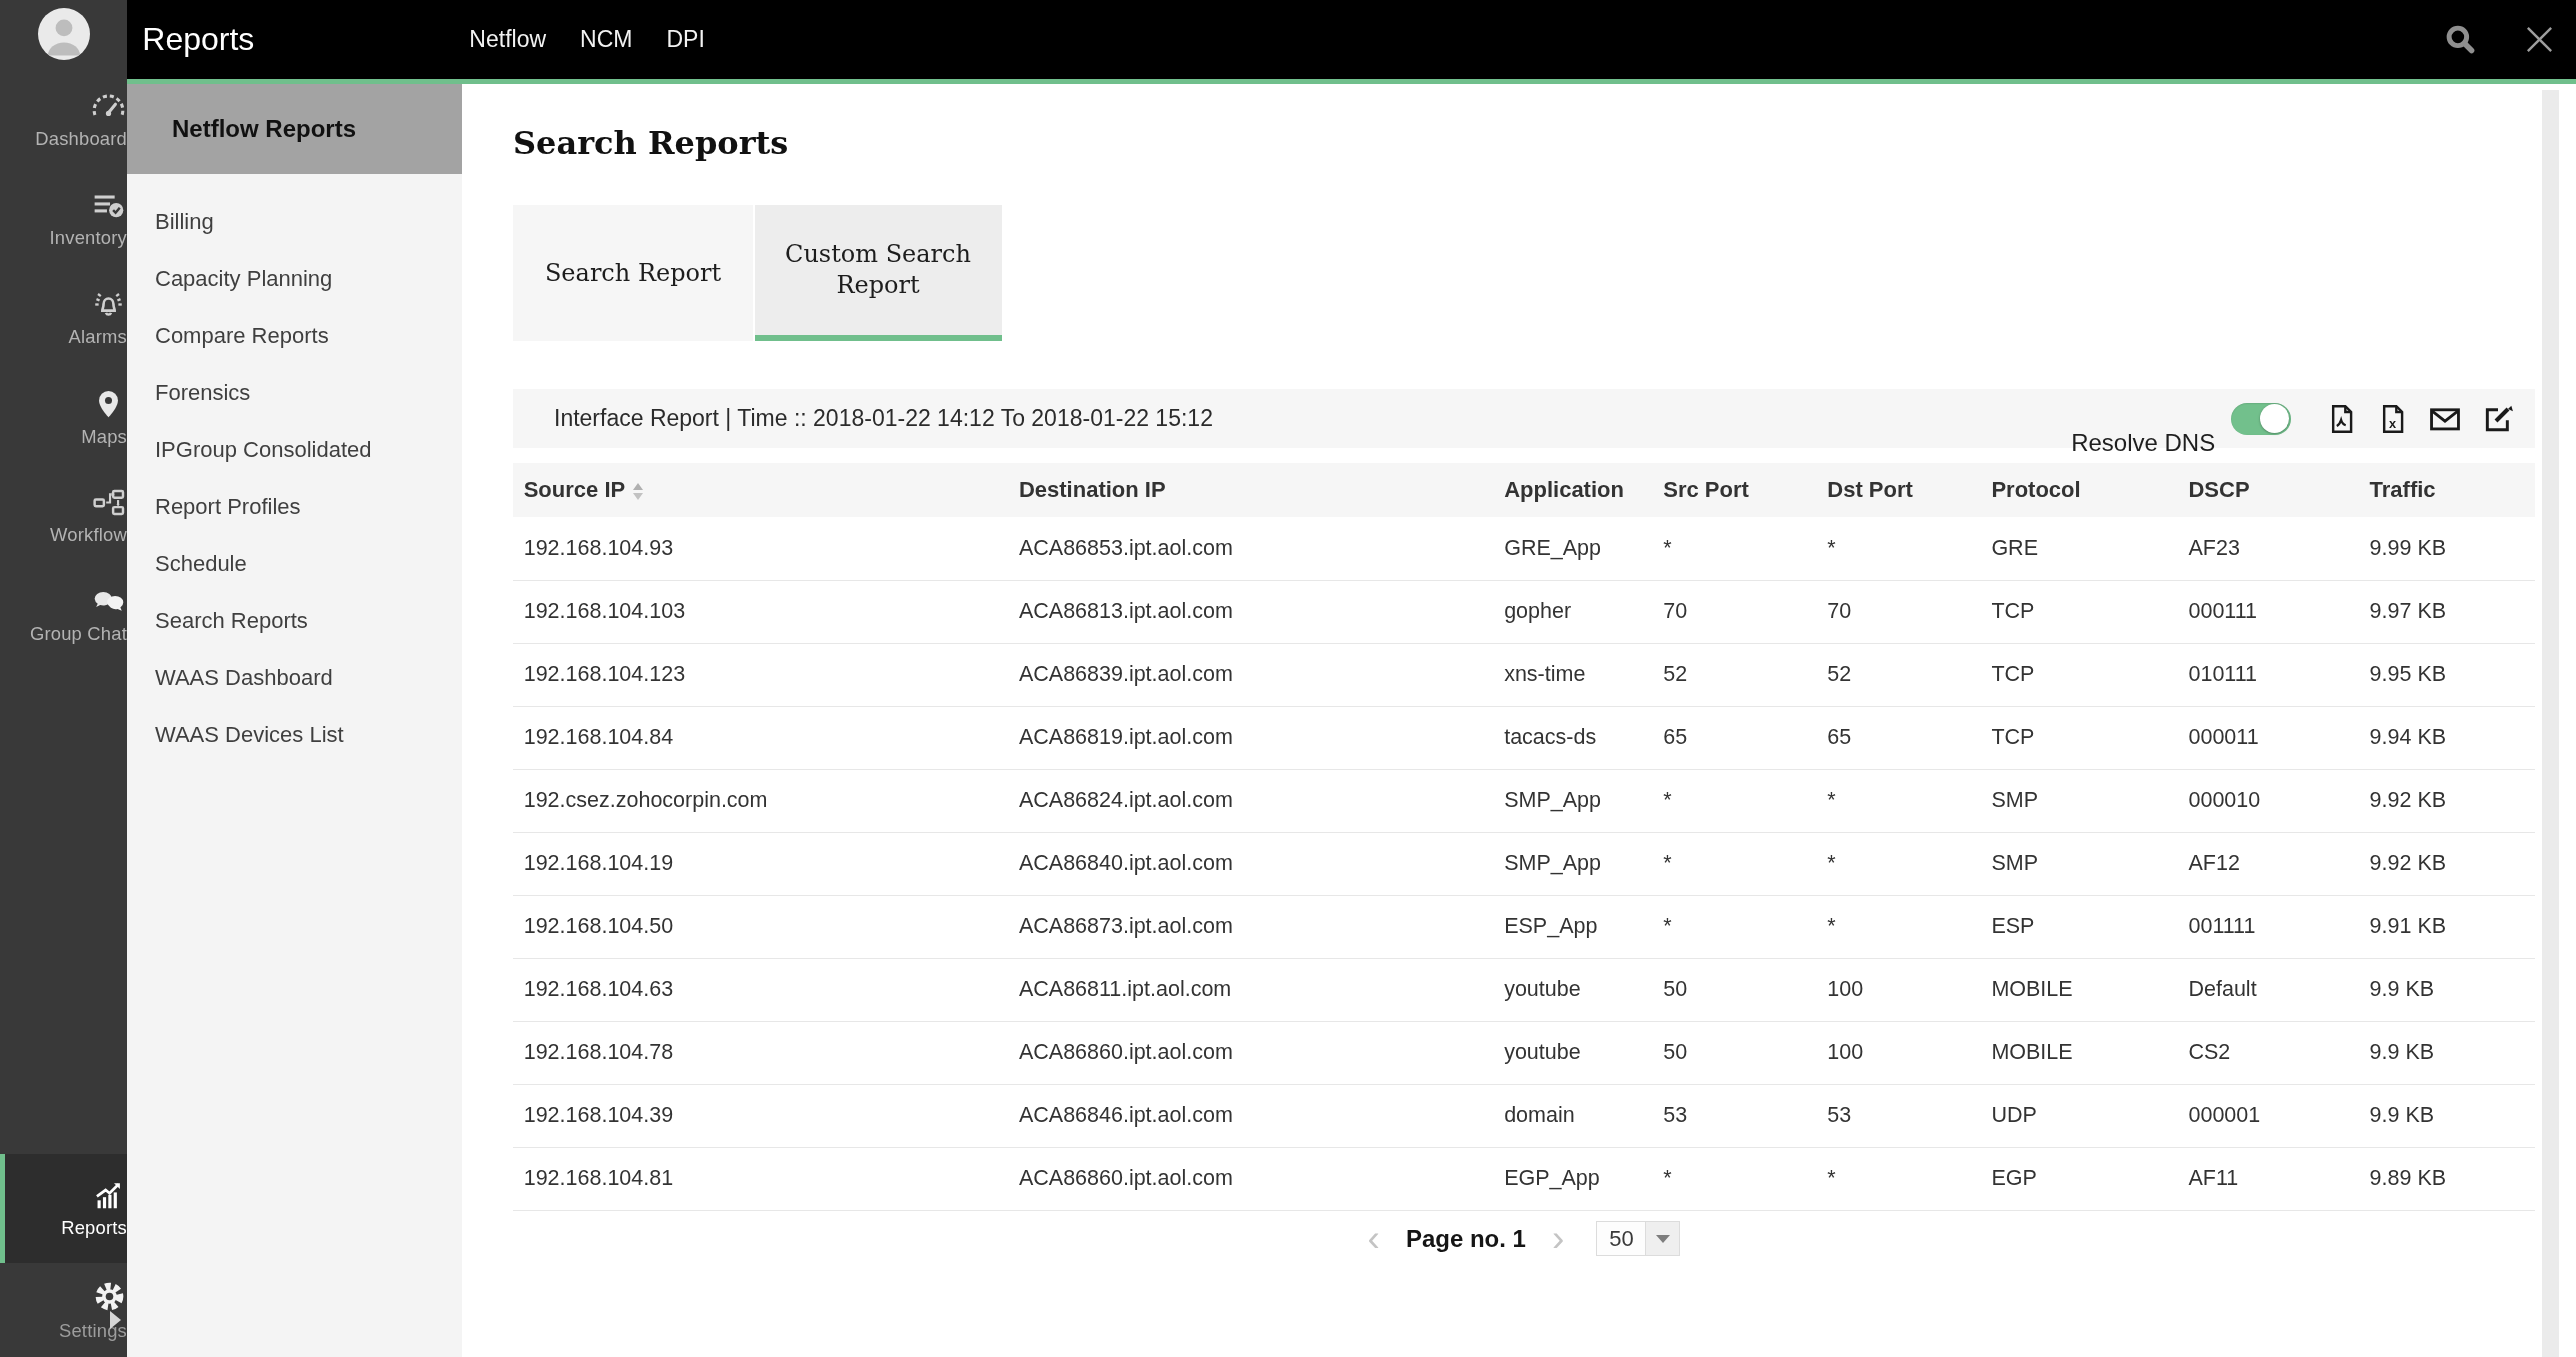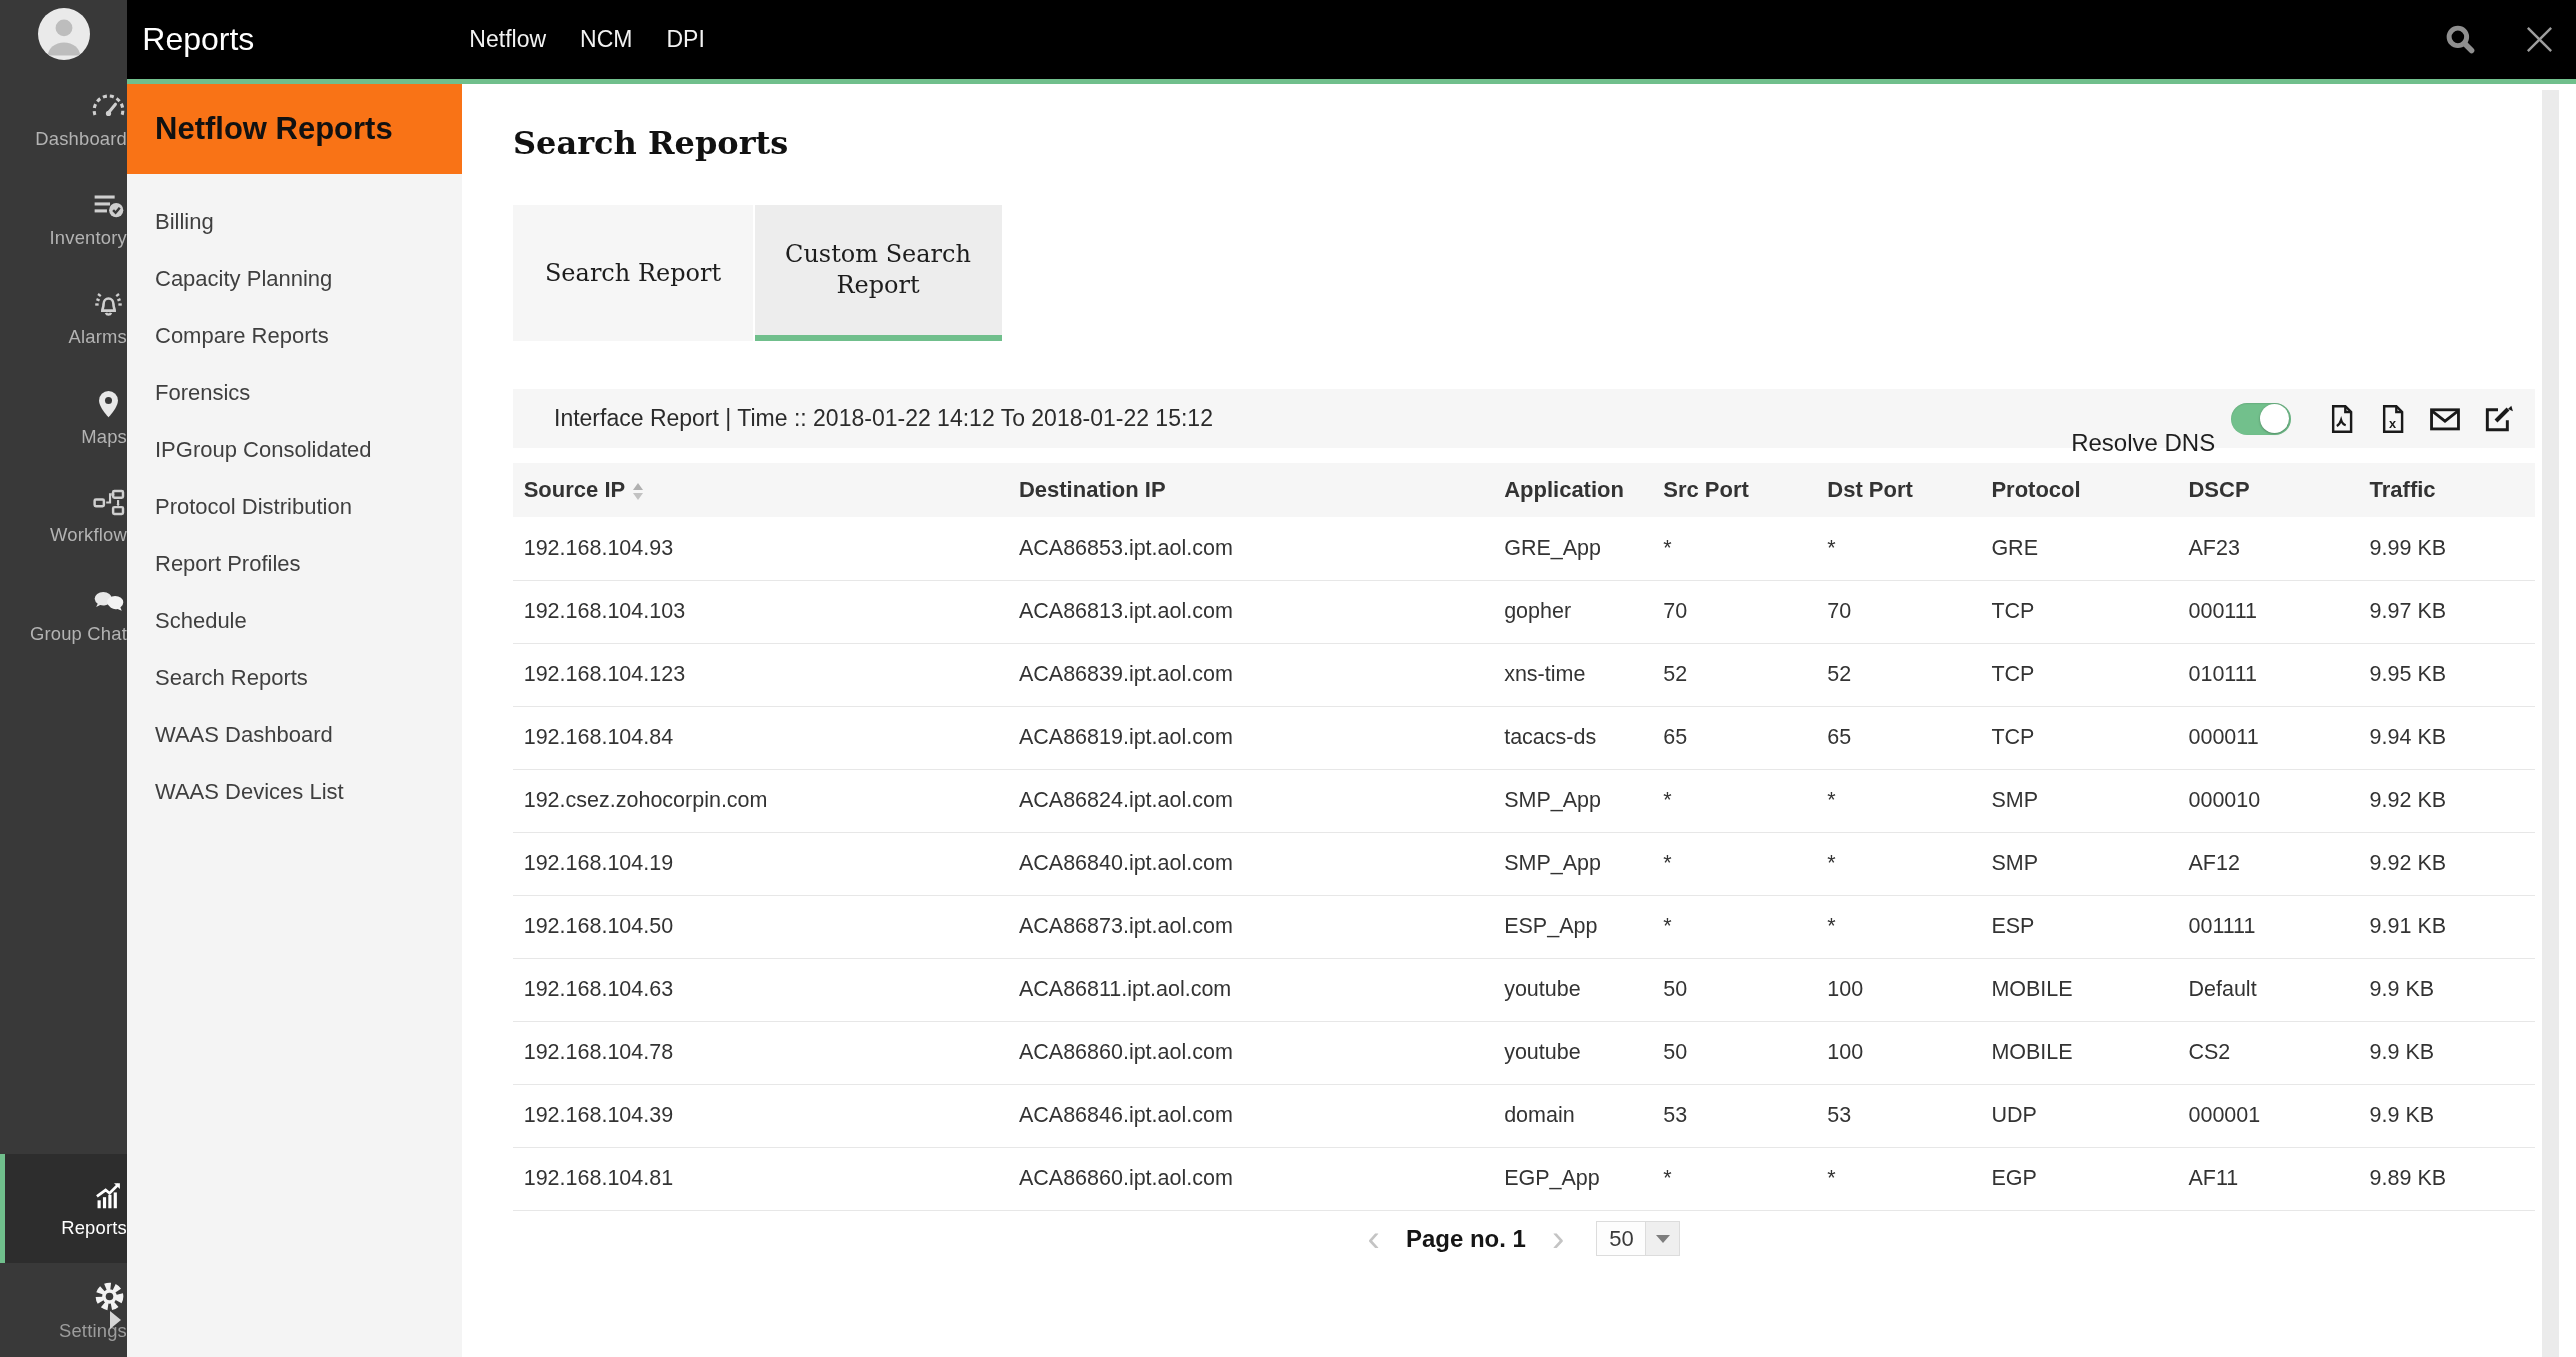--- a/index.html
+++ b/index.html
@@ -27,22 +27,22 @@
   .topbar { height:84px; background:#000; border-bottom:5.4px solid #70bf8c; display:flex; align-items:center; padding:0 19px 0 15.3px; }
   .topbar-title { color:#fff; font-size:32px; font-weight:500; }
   .topbar-tabs { display:flex; gap:34px; margin-left:215px; }
   .topbar-tab { color:#f2f2f2; font-size:23px; cursor:pointer; }
   .topbar-right { margin-left:auto; display:flex; align-items:center; gap:44px; }
 
   .content { flex:1; display:flex; }
 
   
   .menu { width:335px; flex:0 0 335px; background:#f4f4f4; }
-  .menu-header { height:90px; background:#f97316; display:flex; align-items:center; padding-left:28px;
-    font-size:31px; font-weight:bold; color:#111; }
+  .menu-header { height:90px; background:#a3a3a3; display:flex; align-items:center; padding-left:45px;
+    font-size:24px; font-weight:bold; color:#111; }
   .menu-items { padding-top:19px; }
   .menu-item { height:57px; display:flex; align-items:center; padding-left:28px; font-size:22px; color:#3f3f3f; cursor:pointer; }
 
   
   .main { flex:1; background:#fff; position:relative; }
   .page-title { margin:40px 0 0 51px; font-family:"DejaVu Serif", serif; font-size:32px; line-height:38px; font-weight:bold; color:#111; }
 
   .tabs { display:flex; margin:43px 0 0 51px; }
   .tab { height:136px; background:#f6f6f6; display:flex; align-items:center; justify-content:center; text-align:center;
     font-family:"DejaVu Serif", serif; font-size:24px; line-height:31px; color:#1d1d1d; cursor:pointer; }
@@ -205,21 +205,20 @@
   <div class="content">
 
     <aside class="menu">
       <div class="menu-header">Netflow Reports</div>
       <div class="menu-items">
         <div class="menu-item">Billing</div>
         <div class="menu-item">Capacity Planning</div>
         <div class="menu-item">Compare Reports</div>
         <div class="menu-item">Forensics</div>
         <div class="menu-item">IPGroup Consolidated</div>
-        <div class="menu-item">Protocol Distribution</div>
         <div class="menu-item">Report Profiles</div>
         <div class="menu-item">Schedule</div>
         <div class="menu-item">Search Reports</div>
         <div class="menu-item">WAAS Dashboard</div>
         <div class="menu-item">WAAS Devices List</div>
       </div>
     </aside>
 
     <main class="main">
       <h1 class="page-title">Search Reports</h1>

